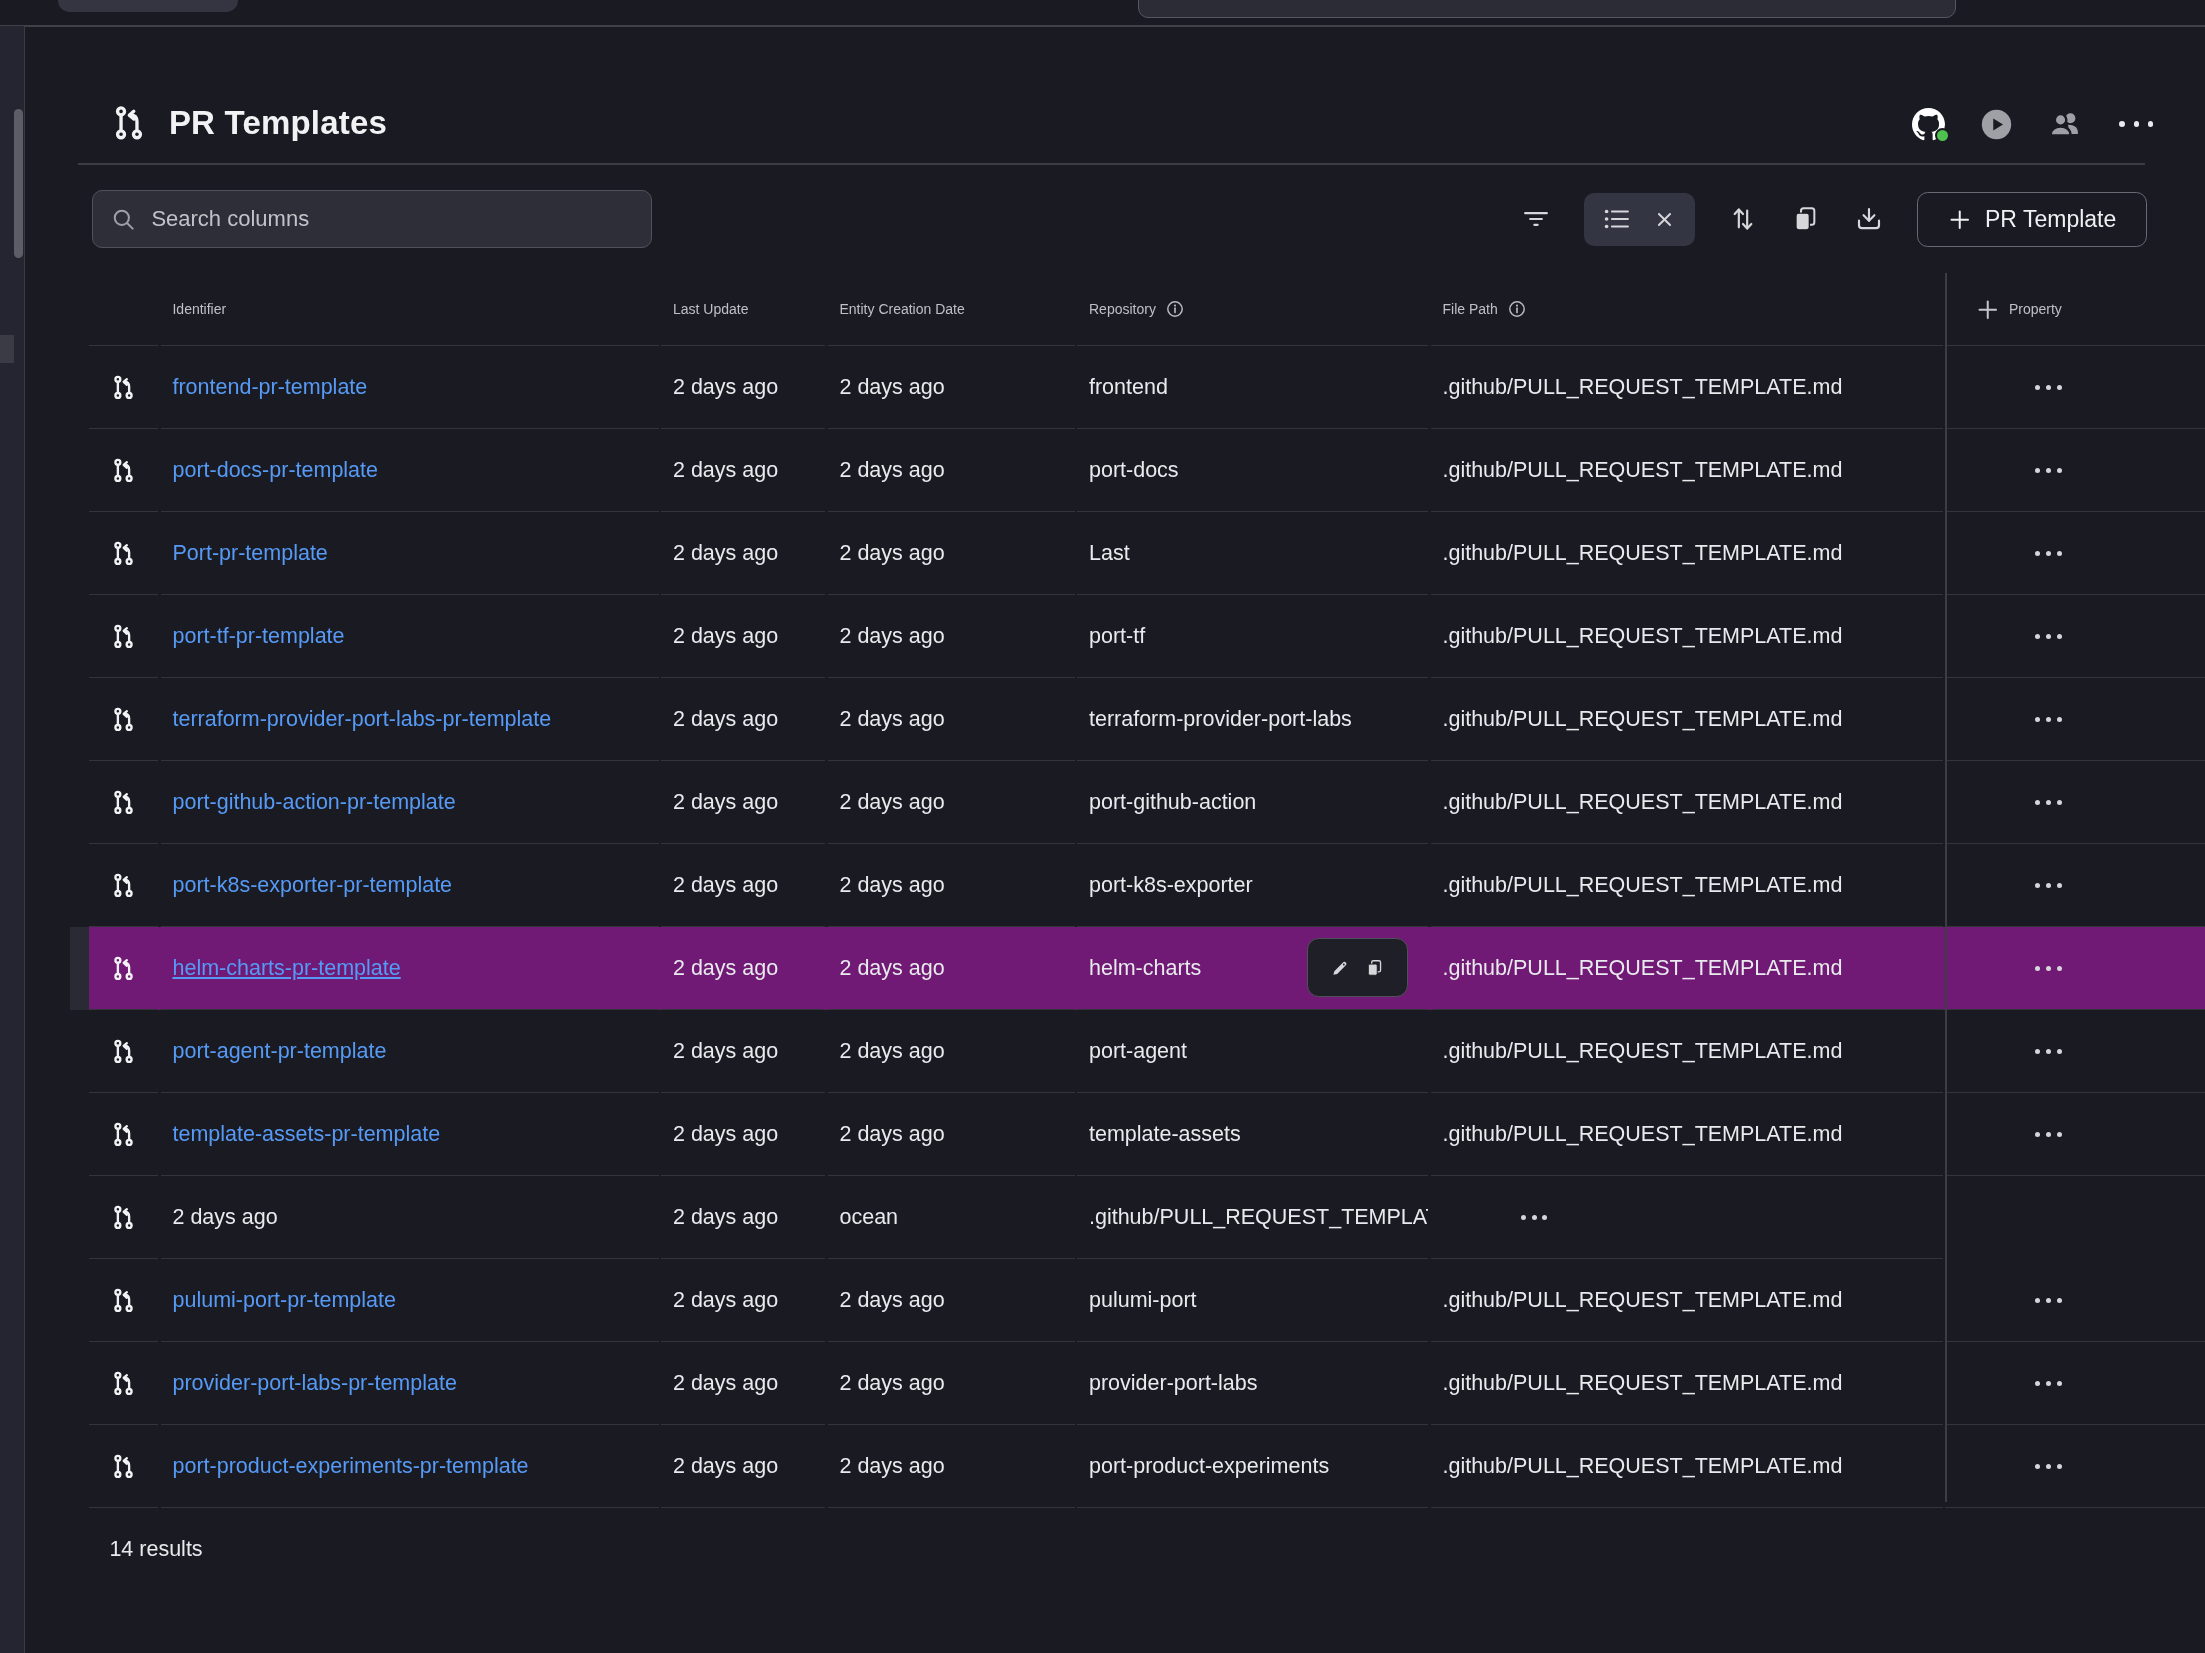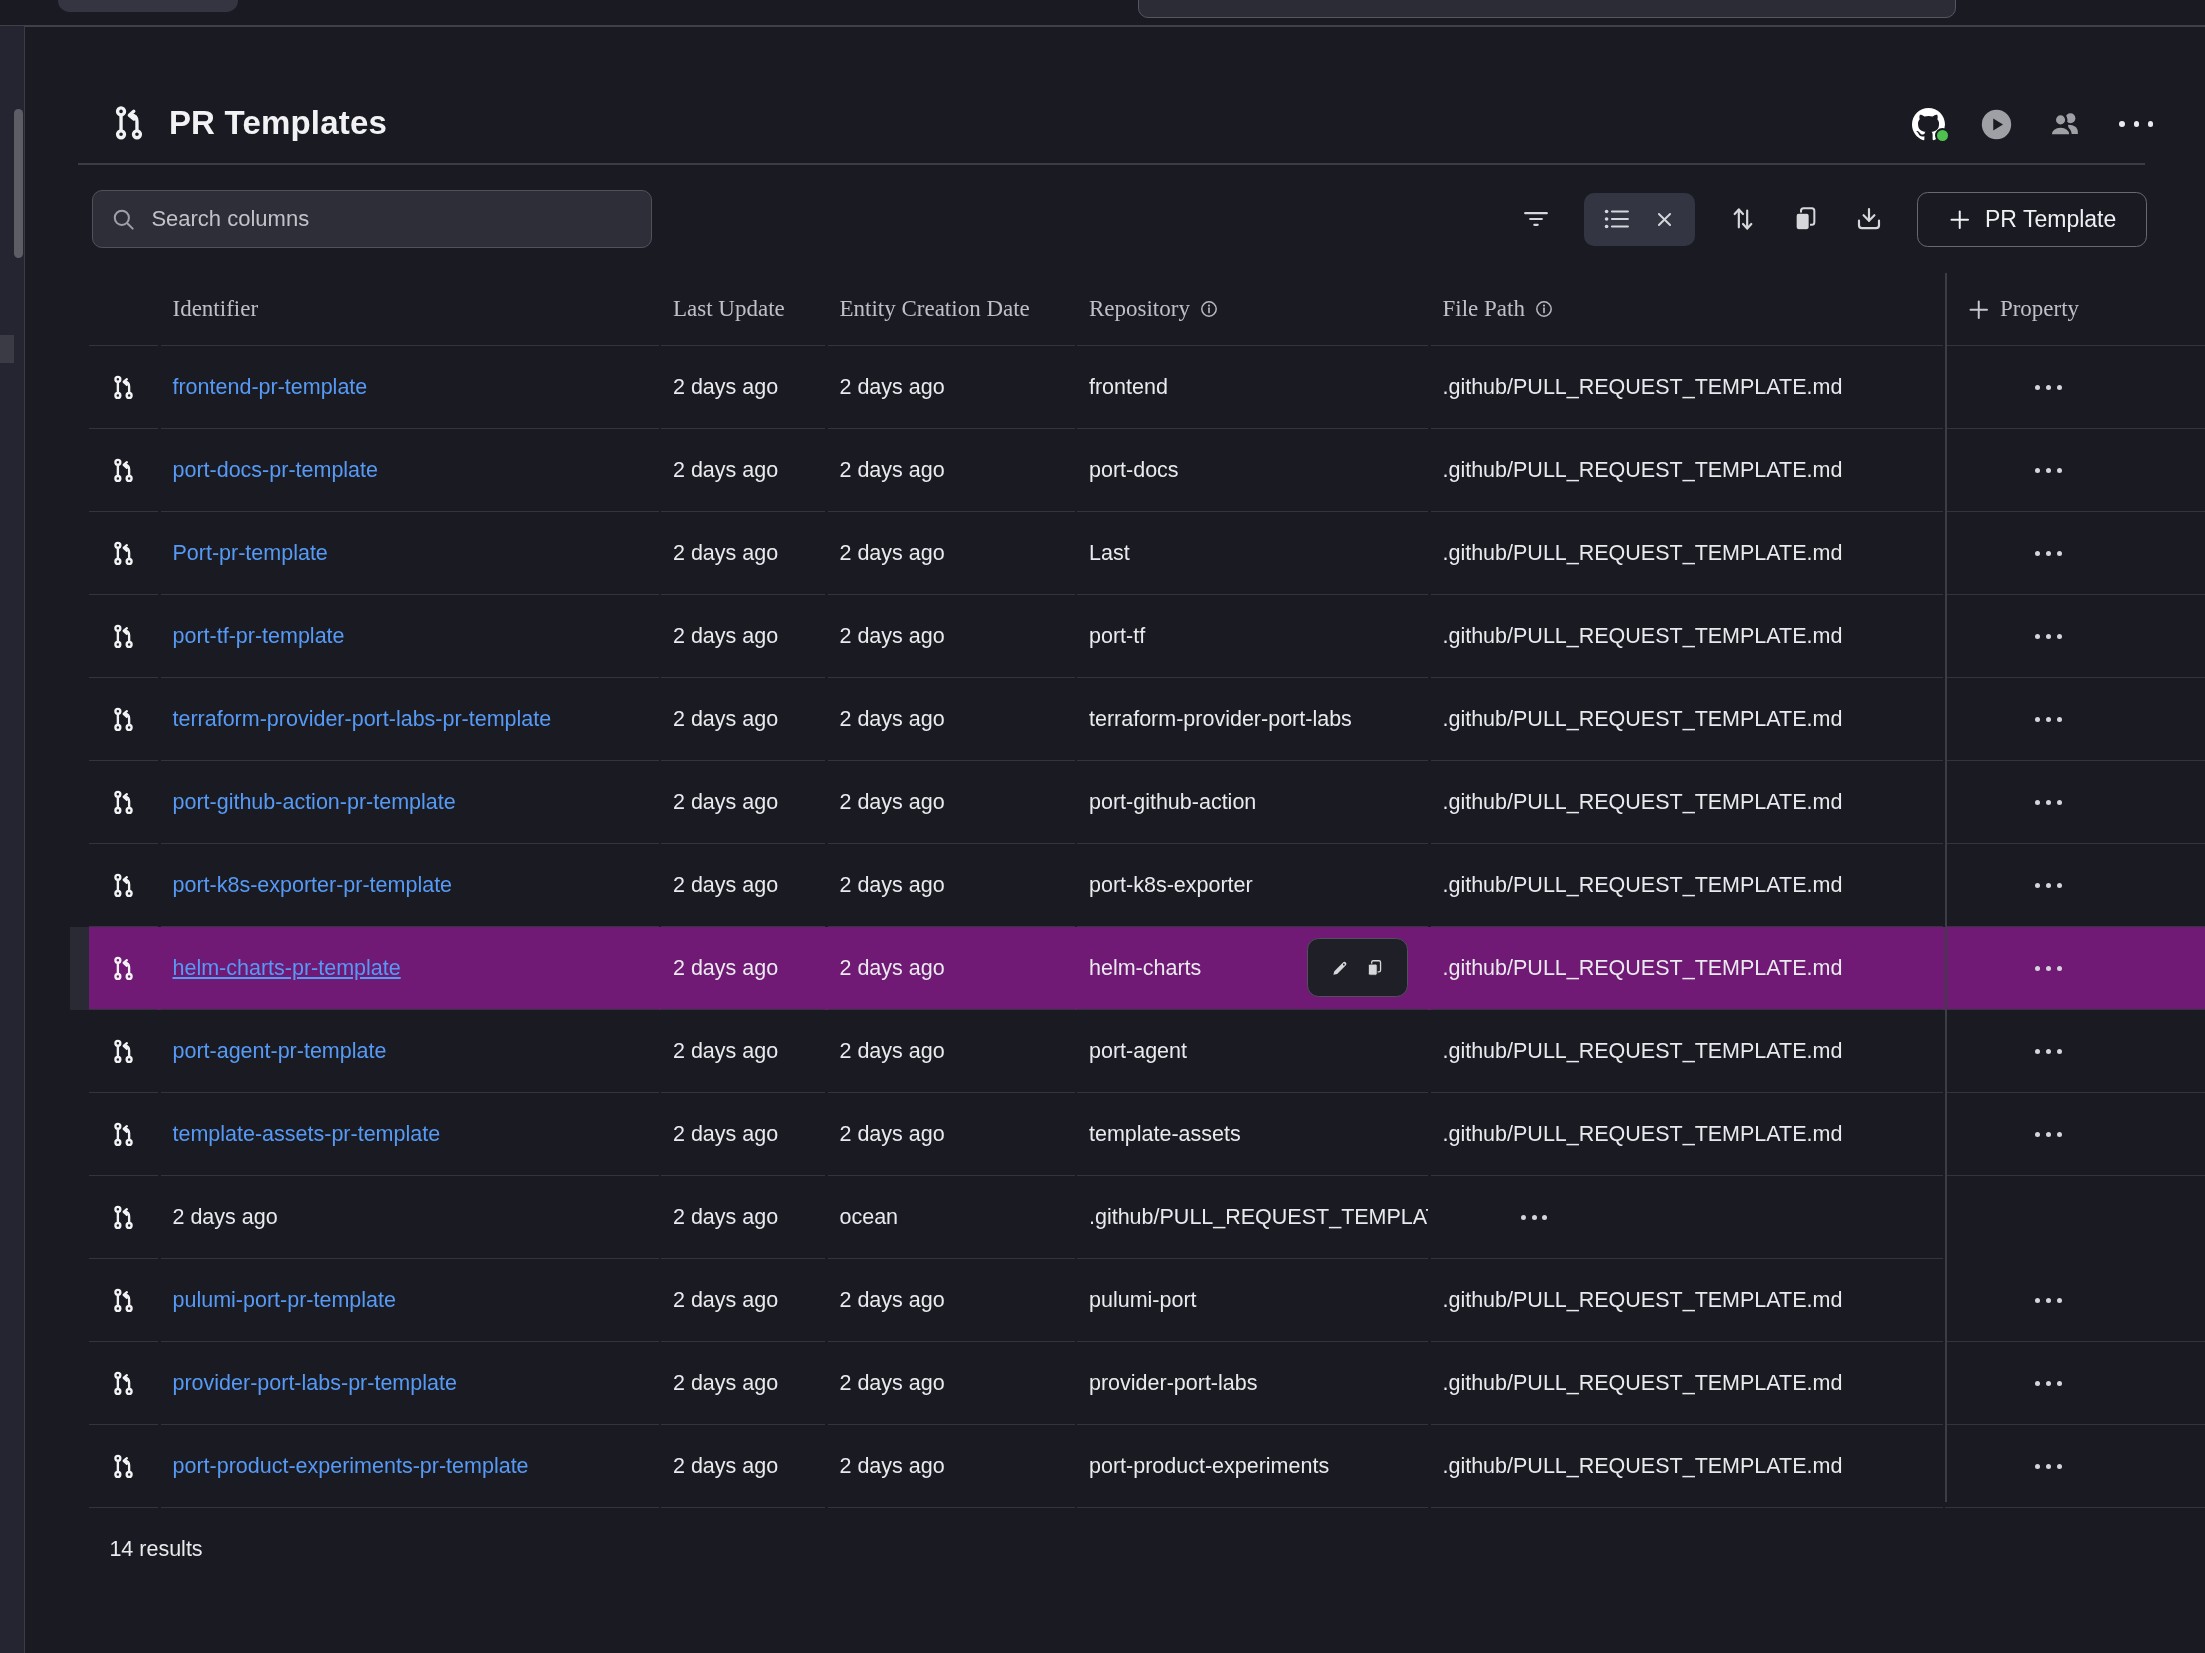--- a/index.html
+++ b/index.html
@@ -89,30 +89,30 @@
     display:grid;
     grid-template-columns:69px 498px 164px 247px 351px 512px 260px;
     column-gap:2.5px;
     position:relative;
   }
   .cell {
     display:flex; align-items:center; padding-left:11.6px;
     border-bottom:1.7px solid #34353c;
     font-size:21.5px; color:#e9eaee; overflow:hidden; white-space:nowrap;
   }
-  .thead .cell { height:73px; font-size:23px; color:#bfc0c7; gap:10px;font-family:Liberation Serif, serif; }
+  .thead .cell { height:73px; font-size:14px; color:#bfc0c7; gap:10px; }
   .trow .cell { height:83px; }
   .icon-cell { justify-content:center; padding-left:0; }
   .row-pr-icon { width:25px; height:27px; color:#f2f2f5; }
   .link { color:#569af6; text-decoration:none; cursor:pointer; }
   .trow.hovered { background:#701a75; }
   .trow.hovered::before { content:""; position:absolute; left:-19px; top:0; width:19px; height:100%; background:#292a34; }
   .trow.hovered .link { text-decoration:underline; }
   .info-glyph { width:18px; height:18px; color:#b9bac1; flex:none; }
-  .prop-head { gap:13.2px; padding-left:23px;text-align:right; }
+  .prop-head { gap:13.2px; padding-left:32px;text-align:right; }
   .prop-divider { position:absolute; left:1856px; top:0; width:1.7px; height:1229px; background:#3c3d45; }
   .actions-cell { padding-left:85px; }
   .dots-btn { background:none; border:none; cursor:pointer; display:flex; gap:5.8px; padding:5px; }
   .dots-btn .d { width:5px; height:5px; border-radius:50%; background:#d5d6db; }
 
   .hover-popup {
     position:absolute; left:1218px; top:10.7px; width:101px; height:59px;
     background:#1e1f27; border:1.7px solid #50515a; border-radius:11.6px;
     display:flex; align-items:center; justify-content:center; gap:15px; z-index:3;
   }

